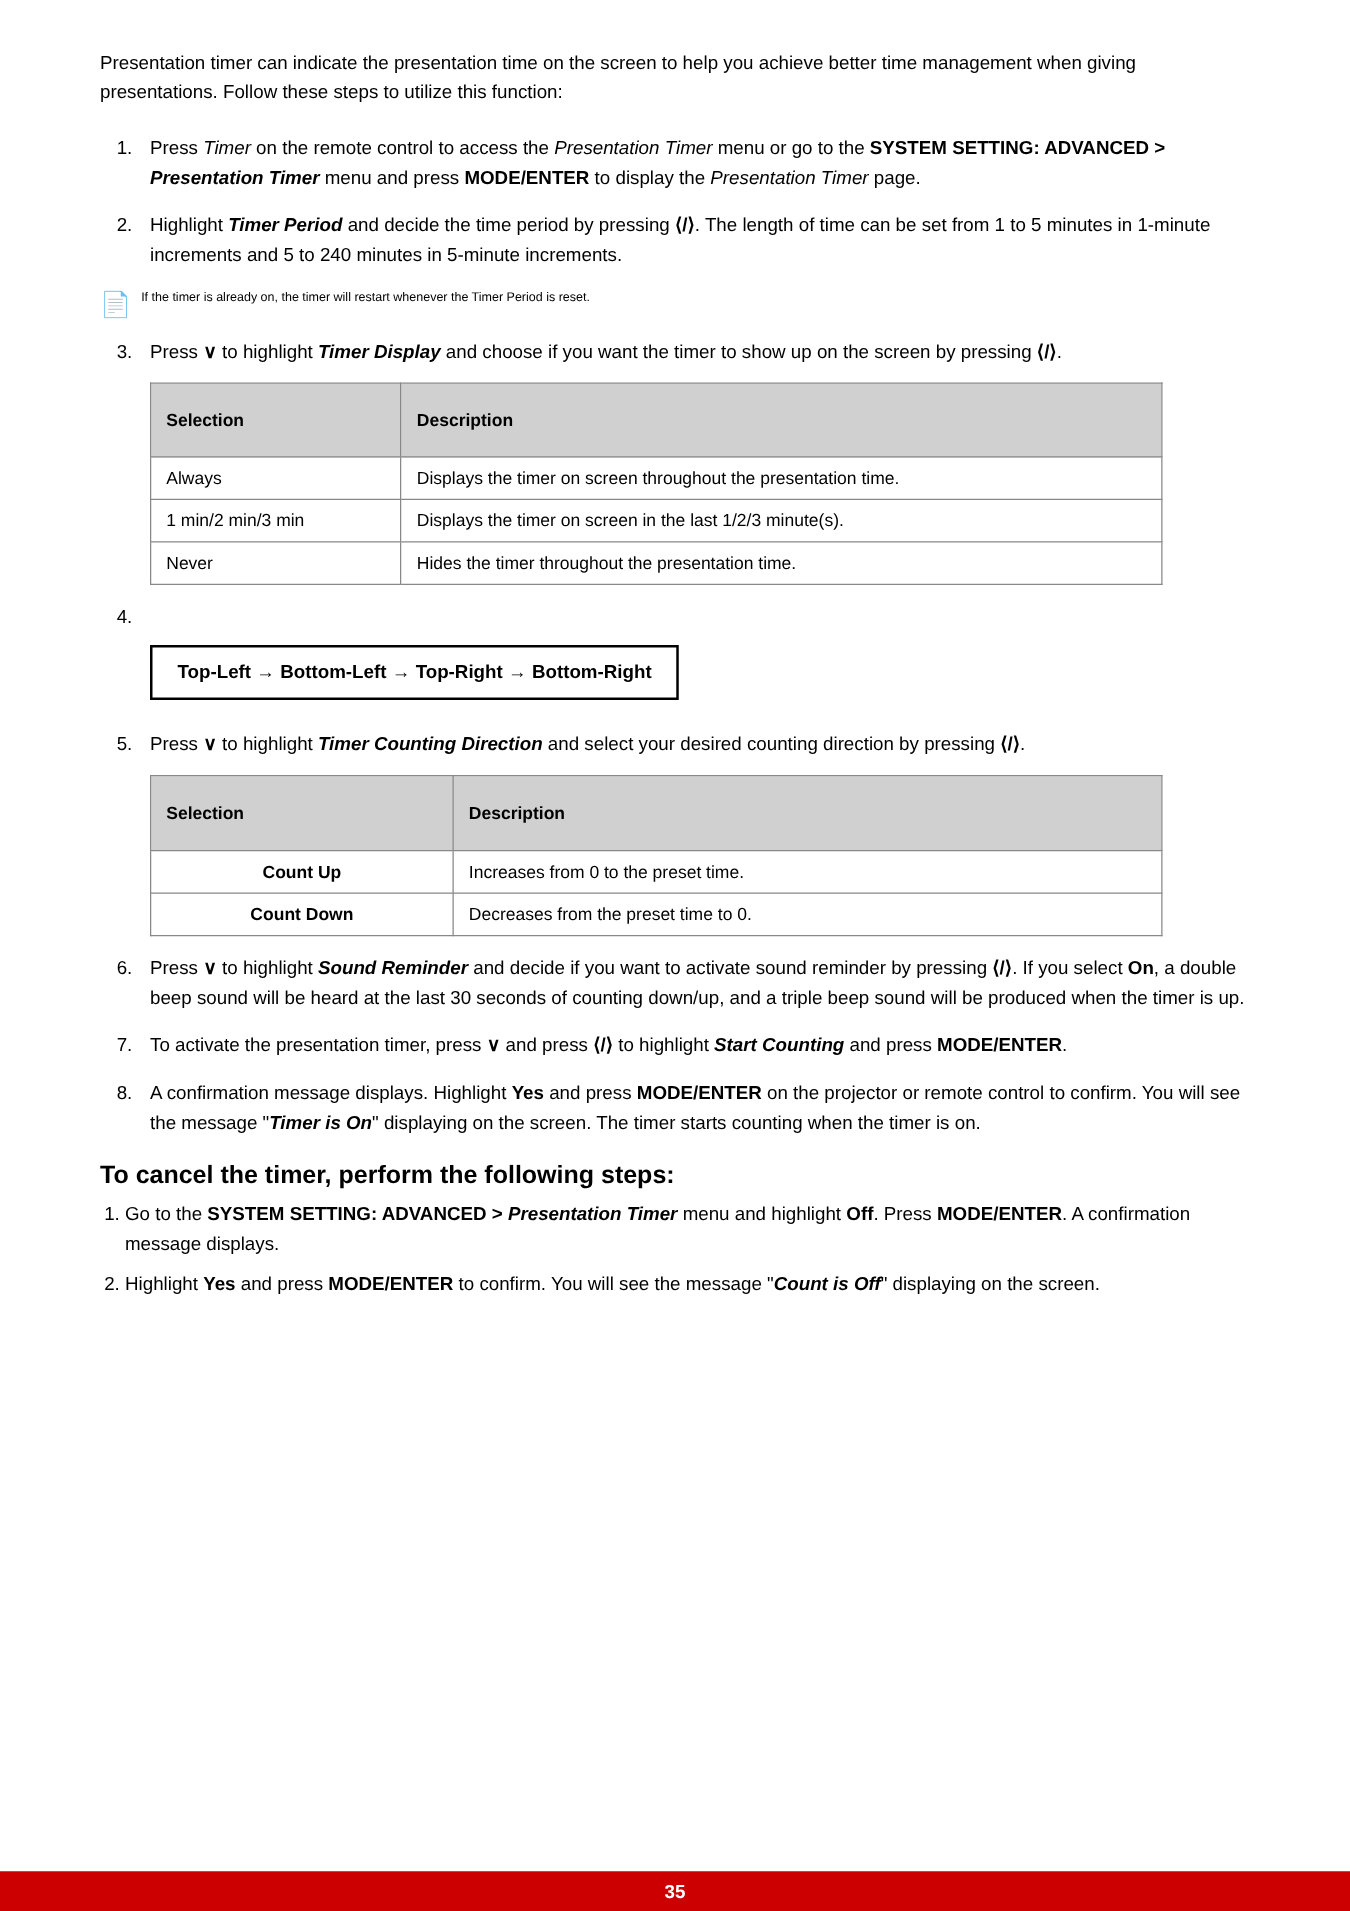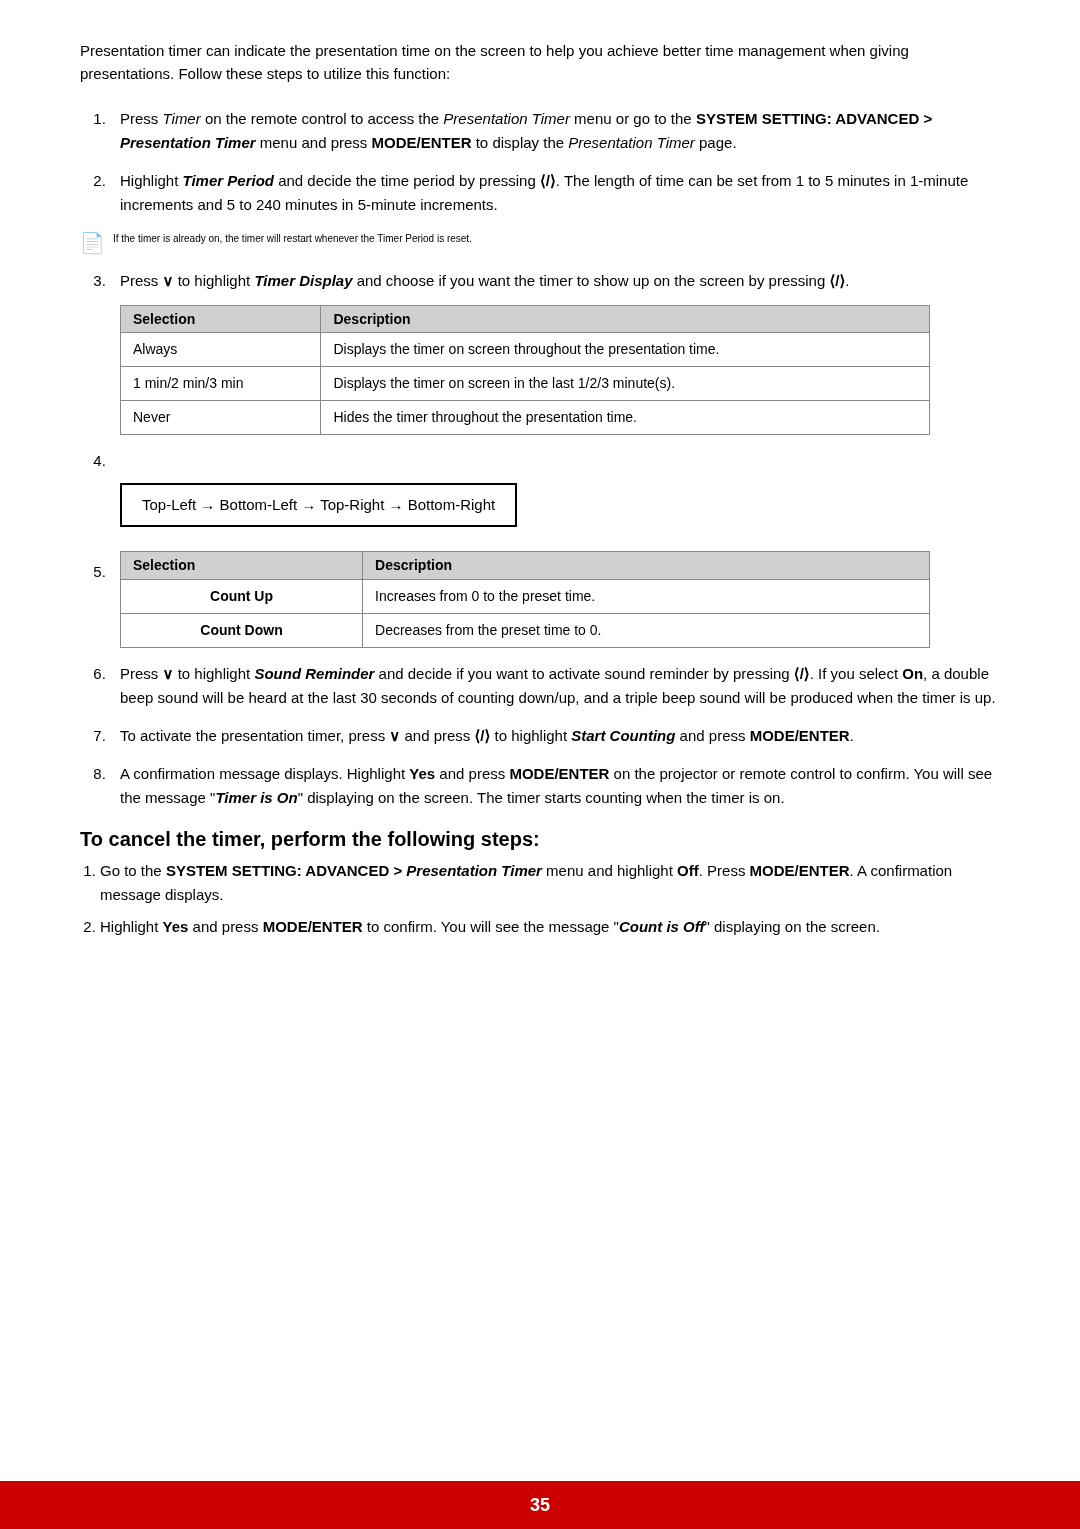--- a/index.html
+++ b/index.html
@@ -59,21 +59,21 @@
       line-height: 1.5;
     }
     table {
       border-collapse: collapse;
       margin: 12px 0 12px 0;
       width: 92%;
     }
     table th {
       background: #d0d0d0;
       border: 1px solid #888;
-      padding: 2px 12px;
+      padding: 18px 12px;
       font-size: 14px;
       font-weight: bold;
       text-align: left;
     }
     table td {
       border: 1px solid #888;
       padding: 6px 12px;
       font-size: 14px;
       line-height: 1.5;
       vertical-align: top;
@@ -81,39 +81,39 @@
     table.bold-rows td:first-child {
       font-weight: bold;
       text-align: center;
     }
     .position-box {
       border: 2px solid #000;
       display: inline-block;
       padding: 8px 20px;
       margin: 10px 0 10px 0;
       font-size: 15px;
-      font-weight: normal;
+      font-weight: bold;
     }
     .cancel-heading {
       font-size: 20px;
       font-weight: bold;
       margin: 18px 0 8px 0;
     }
     .page-footer {
       position: absolute;
       bottom: 0;
       left: 0;
       right: 0;
       background: #cc0000;
-      height: 48px;
+      height: 32px;
       display: flex;
       align-items: center;
       justify-content: center;
       color: #fff;
-      font-size: 18px;
+      font-size: 15px;
       font-weight: bold;
     }
     .italic { font-style: italic; }
     .bold { font-weight: bold; }
     .small-caps { font-variant: small-caps; }
   </style>
 </head>
 <body>
 
 <div class="page-content">
@@ -173,20 +173,23 @@
     </li>
 
     <li>
       <br>
       <div class="position-box">
         <span>Top-Left → Bottom-Left → Top-Right → Bottom-Right</span>
       </div>
     </li>
 
     <li>
+      <span>
+        Press <span class="bold">∨</span> to highlight <span class="italic bold">Timer Counting Direction</span> and select your desired counting direction by pressing <span class="bold">⟨/⟩</span>.
+      </span>
       <table class="bold-rows">
         <thead>
           <tr>
             <th>Selection</th>
             <th>Description</th>
           </tr>
         </thead>
         <tbody>
           <tr>
             <td>Count Up</td>

